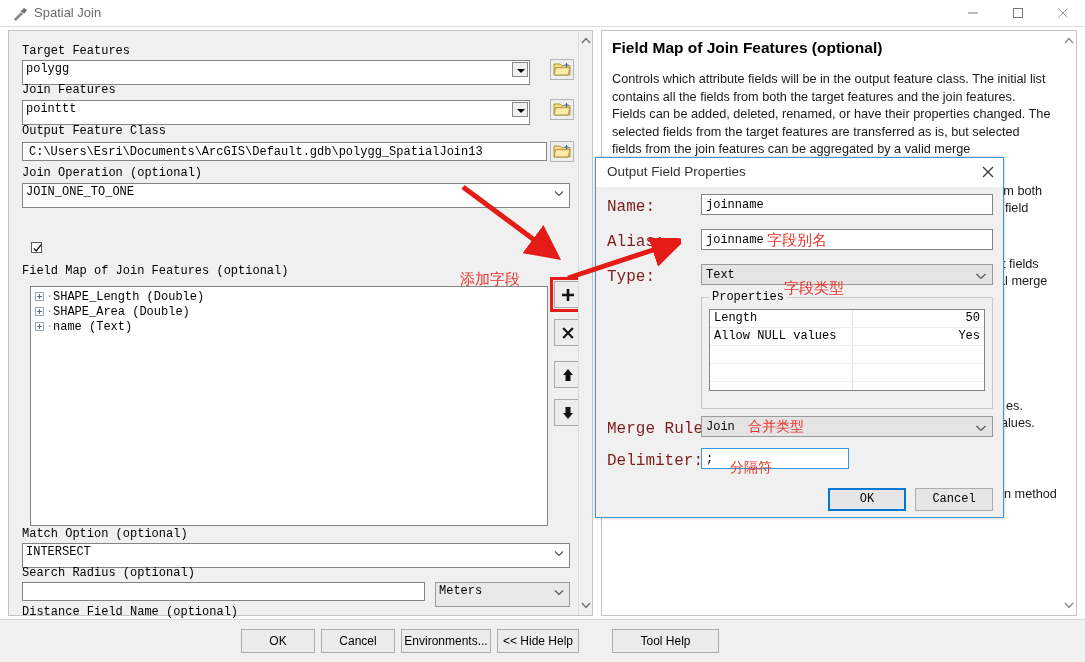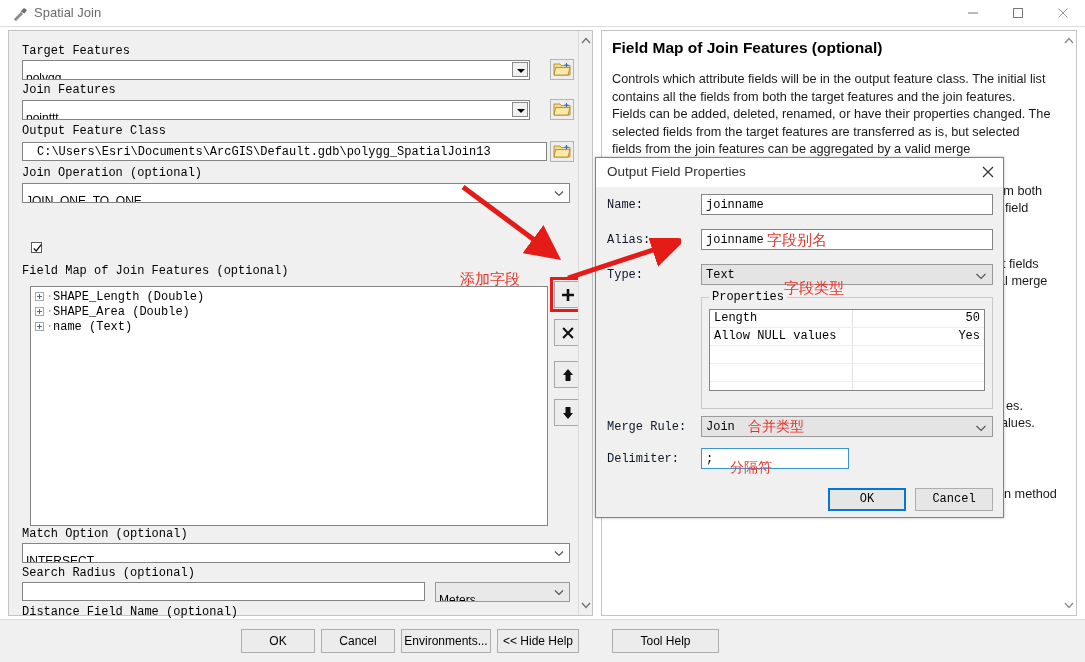--- a/index.html
+++ b/index.html
@@ -20,24 +20,24 @@
 
   
   #leftpanel{position:absolute;left:8px;top:30px;width:585px;height:586px;background:#f0f0f0;border:1px solid #c4c4c4;box-sizing:border-box;}
   #rightpanel{position:absolute;left:601px;top:30px;width:476px;height:586px;background:#ffffff;border:1px solid #c4c4c4;box-sizing:border-box;}
   #bottombar{position:absolute;left:0;top:619px;width:1085px;height:43px;background:#f0f0f0;border-top:1px solid #dcdcdc;}
 
   
   .lbl{position:absolute;font-family:"Liberation Mono","DejaVu Sans Mono",monospace;font-size:12px;color:#000;white-space:nowrap;letter-spacing:0px;}
   .txtin{position:absolute;box-sizing:border-box;background:#fff;border:1px solid #848484;
          font-family:"Liberation Mono","DejaVu Sans Mono",monospace;font-size:12px;color:#000;
-         padding:1px 14px;line-height:16px;height:19px;overflow:hidden;white-space:nowrap;}
+         padding:1px 6px;line-height:16px;height:19px;overflow:hidden;white-space:nowrap;}
   .txtin.disabled{background:#f0f0f0;border:1px solid #c8c8c8;color:#888;}
-  .combo{position:absolute;box-sizing:border-box;background:#fff;border:1px solid #848484;height:19px;
-         font-family:Liberation Sans, sans-serif;font-size:12px;padding:9px 3px;line-height:16px;overflow:hidden;white-space:nowrap;}
+  .combo{position:absolute;box-sizing:border-box;background:#fff;border:1px solid #848484;height:25px;
+         font-family:Liberation Mono, monospace;font-size:12px;padding:0 3px;line-height:16px;overflow:hidden;white-space:nowrap;}
   .combo .caret{position:absolute;right:4px;top:3px;width:12px;height:12px;}
   .combo.flat{background:#e9e9e9;border:1px solid #9a9a9a;}
   .ddbtn{position:absolute;right:1px;top:1px;width:16px;height:15px;background:#f0f0f0;border:1px solid #8a8a8a;box-sizing:border-box;}
   .ddbtn i{position:absolute;left:4px;top:6px;border-left:4px solid transparent;border-right:4px solid transparent;border-top:4px solid #000;}
 
   .foldbtn{position:absolute;width:24px;height:21px;background:#eeeeee;border:1px solid #b4b4b4;box-sizing:border-box;cursor:default;}
   .foldbtn svg{position:absolute;left:2px;top:2px;}
 
   #cb-keep{position:absolute;left:22px;top:211px;width:11px;height:11px;border:1px solid #5a5a5a;background:#fff;box-sizing:border-box;}
   #cb-keep svg{position:absolute;left:0px;top:0px;}
@@ -73,21 +73,21 @@
   .bbtn{position:absolute;top:9px;height:24px;background:#ececec;border:1px solid #adadad;box-sizing:border-box;
         font-family:"Liberation Sans",sans-serif;font-size:12px;color:#000;text-align:center;line-height:22px;cursor:default;}
 
   
   #dialog{position:absolute;left:595px;top:157px;width:409px;height:361px;background:#f0f0f0;border:1px solid #3c95d4;box-sizing:border-box;
           box-shadow:0 0 3px rgba(0,0,0,0.25);}
   #dlg-title{position:absolute;left:0;top:0;width:407px;height:29px;background:#ffffff;}
   #dlg-title .t{position:absolute;left:11px;top:6px;font-family:"Liberation Sans",sans-serif;font-size:13.5px;color:#333;}
   #dlg-close{position:absolute;right:2px;top:2px;width:26px;height:24px;cursor:default;}
   #dlg-close svg{position:absolute;left:50%;top:50%;transform:translate(-50%,-50%);}
-  .dlbl{position:absolute;font-family:"Liberation Mono","DejaVu Sans Mono",monospace;font-size:12px;color:#0f172a;}
+  .dlbl{position:absolute;font-family:"Liberation Mono","DejaVu Sans Mono",monospace;font-size:16px;color:#7f1d1d;}
   .dtxt{position:absolute;box-sizing:border-box;background:#fff;border:1px solid #848484;height:21px;
         font-family:"Liberation Mono","DejaVu Sans Mono",monospace;font-size:12px;padding:2px 4px;line-height:16px;overflow:hidden;white-space:nowrap;}
   .dtxt.focus{border:1px solid #3c95d4;}
   .dcombo{position:absolute;box-sizing:border-box;background:#e4e4e4;border:1px solid #9a9a9a;height:21px;
         font-family:"Liberation Mono","DejaVu Sans Mono",monospace;font-size:12px;padding:2px 4px;line-height:16px;overflow:hidden;white-space:nowrap;}
   .dcombo .caret{position:absolute;right:5px;top:5px;}
   .groupbox{position:absolute;border:1px solid #c9c9c9;box-sizing:border-box;}
   .grouplabel{position:absolute;background:#f0f0f0;font-family:"Liberation Mono","DejaVu Sans Mono",monospace;font-size:12px;padding:0 3px;}
   #proptable{position:absolute;background:#fff;border:1px solid #848484;box-sizing:border-box;overflow:hidden;}
   #proptable .row{position:relative;height:17px;border-bottom:1px solid #eeeeee;}

